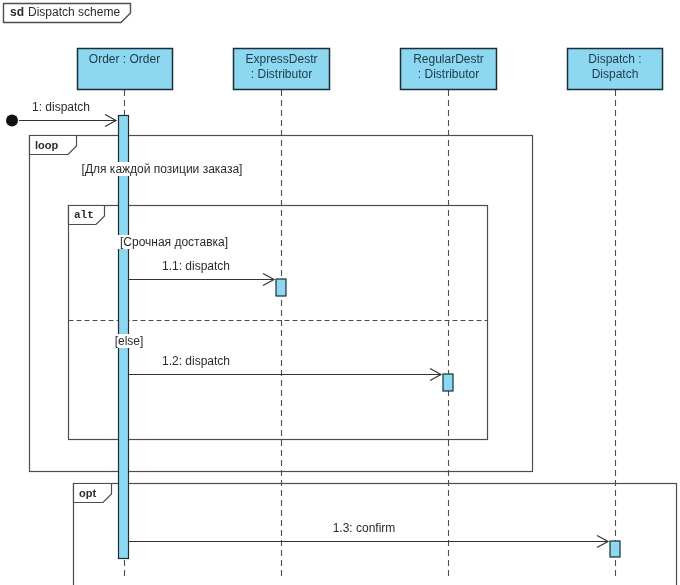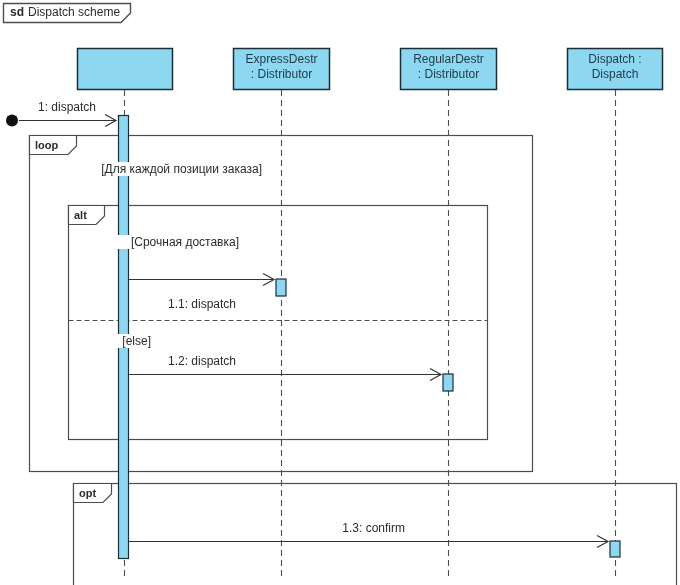--- a/index.html
+++ b/index.html
@@ -3,21 +3,21 @@
 <meta charset="utf-8">
 <style>
   html,body{margin:0;padding:0;background:#fff;}
   .canvas{
     position:relative;width:680px;height:585px;background:var(--bg,#fff);
     overflow:hidden;font-family:"Liberation Sans",sans-serif;
   }
   .canvas svg{position:absolute;left:0;top:0;}
   .label{
     position:absolute;font-size:12px;line-height:14px;color:var(--text-color,#2b2b2b);
-    white-space:nowrap;text-align:right;
+    white-space:nowrap;text-align:center;
   }
   .guard{background:var(--bg,#fff);padding:0 1px;}
   .operator{
     position:absolute;font-size:11px;font-weight:bold;color:var(--text-color,#2b2b2b);
     line-height:12px;
   }
   .head-label{
     position:absolute;font-size:12px;line-height:15px;text-align:center;
     color:var(--lifeline-text,#1e3a49);padding-top:4px;box-sizing:border-box;
   }
@@ -73,39 +73,43 @@
     <rect x="610" y="541" width="10" height="16" fill="var(--lifeline-fill,#8dd7f0)" stroke="var(--lifeline-border,#1a2e38)" stroke-width="1.2"></rect>
 
     <rect x="77.5" y="48.5" width="95" height="41" fill="var(--lifeline-fill,#8dd7f0)" stroke="var(--lifeline-border,#1a2e38)" stroke-width="1.5"></rect>
     <rect x="233.5" y="48.5" width="96" height="41" fill="var(--lifeline-fill,#8dd7f0)" stroke="var(--lifeline-border,#1a2e38)" stroke-width="1.5"></rect>
     <rect x="400.5" y="48.5" width="96" height="41" fill="var(--lifeline-fill,#8dd7f0)" stroke="var(--lifeline-border,#1a2e38)" stroke-width="1.5"></rect>
     <rect x="567.5" y="48.5" width="95" height="41" fill="var(--lifeline-fill,#8dd7f0)" stroke="var(--lifeline-border,#1a2e38)" stroke-width="1.5"></rect>
   </svg>
 
   <div class="frame-label"><b>sd</b><span>Dispatch scheme</span></div>
 
+  <div class="head-label" style="left:77px;top:48px;width:95px;">
+    <div>Order : Order</div>
+    <div></div>
+  </div>
   <div class="head-label" style="left:233px;top:48px;width:97px;">
     <div>ExpressDestr</div>
     <div>: Distributor</div>
   </div>
   <div class="head-label" style="left:400px;top:48px;width:97px;">
     <div>RegularDestr</div>
     <div>: Distributor</div>
   </div>
   <div class="head-label" style="left:567px;top:48px;width:96px;">
     <div>Dispatch :</div>
     <div>Dispatch</div>
   </div>
 
   <div class="operator" style="left:35px;top:139px;text-align:center;">loop</div>
-  <div class="operator" style="left:74px;top:209px;">alt</div>
+  <div class="operator" style="left:74px;top:209px;font-family:Liberation Mono, monospace;">alt</div>
   <div class="operator" style="left:79px;top:487px;">opt</div>
 
   <div class="label guard" style="left:61px;top:162px;width:200px;">[Для каждой позиции заказа]</div>
   <div class="label guard" style="left:108px;top:235px;width:130px;">[Срочная доставка]</div>
   <div class="label guard" style="left:106px;top:334px;width:44px;">[else]</div>
 
   <div class="label" style="left:26px;top:100px;width:70px;">1: dispatch</div>
-  <div class="label" style="left:156px;top:259px;width:80px;margin-top:38px;">1.1: dispatch</div>
+  <div class="label" style="left:156px;top:259px;width:80px;">1.1: dispatch</div>
   <div class="label" style="left:156px;top:354px;width:80px;">1.2: dispatch</div>
   <div class="label" style="left:323px;top:521px;width:82px;">1.3: confirm</div>
 
 </div>
 
 </body></html>

